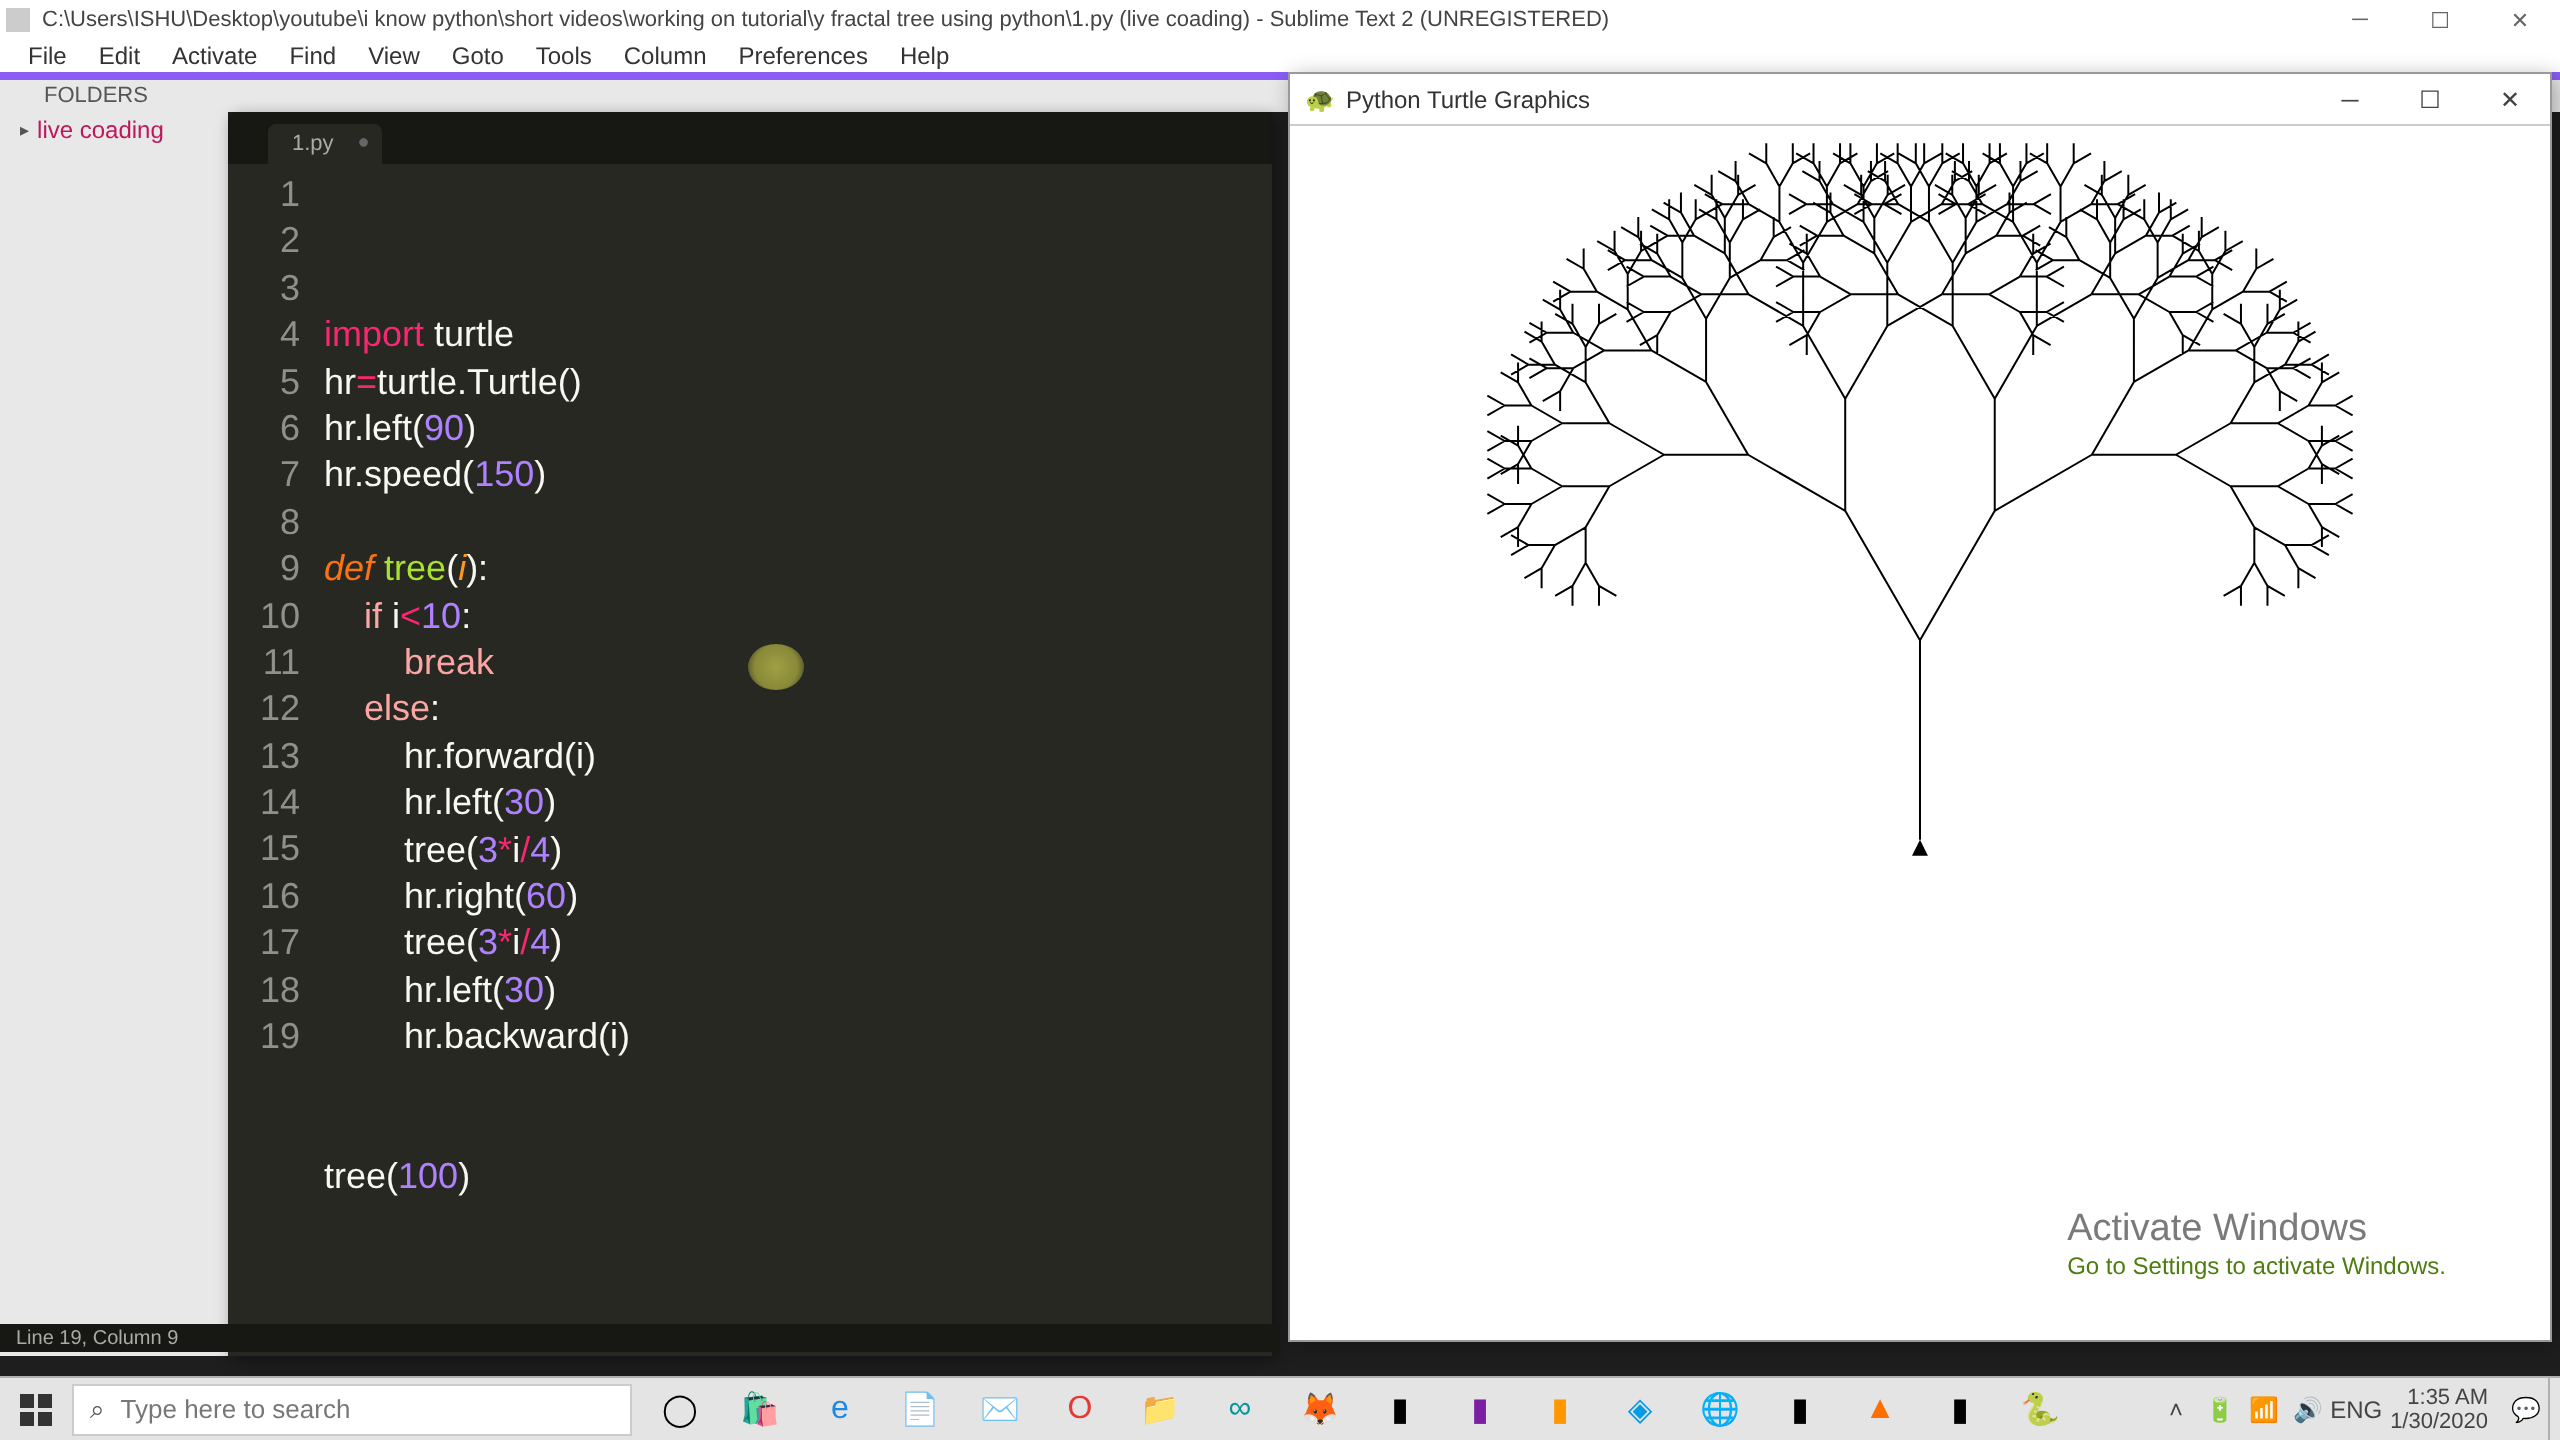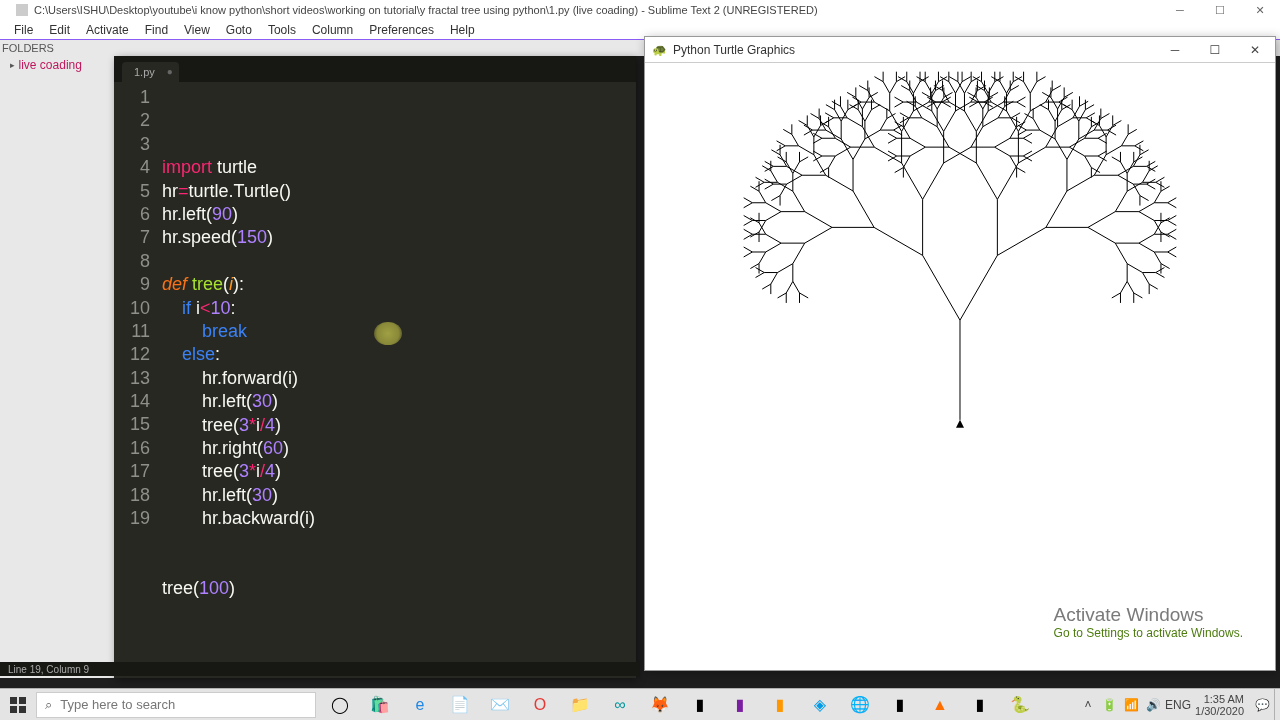--- a/index.html
+++ b/index.html
@@ -1,66 +1,66 @@
 <!DOCTYPE html>
 <html><head>
 <meta charset="utf-8">
 <style>
 * { margin: 0; padding: 0; box-sizing: border-box; font-family: "Segoe UI", Tahoma, sans-serif; }
 body { width: 1280px; height: 720px; overflow: hidden; background: #1e1e1e; position: relative; }
 
 
-.sublime-titlebar { height: 20px; background: #fff; display: flex; align-items: center; padding-left: 16px; font-size: 11px; color: #444; position: relative; }
+.sublime-titlebar { height: 20px; background: #fff; display: flex; align-items: center; padding-left: 3px; font-size: 11px; color: #444; position: relative; }
 .sublime-titlebar .icon { width: 12px; height: 12px; background: #ccc; margin-right: 6px; display: inline-block; }
 .sublime-titlebar .winbtns { position: absolute; right: 0; top: 0; display: flex; }
 .sublime-titlebar .winbtns div { width: 40px; height: 20px; display: flex; align-items: center; justify-content: center; color: #666; font-size: 11px; }
 
 
-.sublime-menu { height: 20px; background: #fff; display: flex; align-items: center; padding-left: 6px; font-size: 12px; color: #333; border-bottom: 1px solid #8b5cf6; }
+.sublime-menu { height: 20px; background: #fff; display: flex; align-items: center; padding-left: 6px; font-size: 12px; color: #333; border-bottom: 4px solid #8b5cf6; }
 .sublime-menu div { padding: 0 8px; cursor: pointer; }
 
 
-.folders-header { background: #e8e8e8; color: #555; font-size: 11px; height: 16px; padding-left: 2px; display: flex; align-items: center; }
+.folders-header { background: #e8e8e8; color: #555; font-size: 11px; height: 16px; padding-left: 22px; display: flex; align-items: center; }
 
 
 .main { display: flex; height: 622px; }
 .sidebar { width: 114px; background: #e8e8e8; color: #be185d; font-size: 12px; padding-top: 2px; }
 .sidebar .folder { padding-left: 10px; display: flex; align-items: center; }
 .sidebar .folder::before { content: "▸"; font-size: 9px; margin-right: 4px; color: #555; }
 
 .editor-wrap { flex: 0 0 522px; position: relative; background: #272822; border-radius: 4px 0 0 0; overflow: hidden; box-shadow: 2px 2px 8px rgba(0,0,0,.4); }
-.tabbar { height: 26px; background: #171814; display: flex; align-items: flex-end; padding-left: 8px; }
+.tabbar { height: 26px; background: #171814; display: flex; align-items: flex-end; padding-left: 20px; }
 .tab { background: #272822; color: #aaa; font-size: 11px; padding: 4px 24px 4px 12px; border-radius: 4px 4px 0 0; position: relative; }
 .tab .close { position: absolute; right: 6px; top: 4px; font-size: 10px; color: #666; }
 
 .code { font-family: "Consolas", monospace; font-size: 18px; line-height: 23.4px; display: flex; }
 .gutter { width: 48px; text-align: right; color: #8f908a; padding-right: 12px; padding-top: 4px; user-select: none; }
 .gutter div { height: 23.4px; }
 .src { padding-top: 4px; white-space: pre; color: #f8f8f2; position: relative; }
 .src div { height: 23.4px; }
 .kw-import { color: #f92672; }
 .kw-def { color: #f97316; font-style: italic; }
-.kw-flow { color: #3b82f6; text-align: center; }
+.kw-flow { color: #fca5a5; text-align: center; }
 .num { color: #ae81ff; }
 .fn { color: #a6e22e; }
 .param { color: #fd971f; font-style: italic; }
 .op { color: #f92672; }
 
 .cursor-highlight { position: absolute; width: 28px; height: 28px; border-radius: 50%; background: radial-gradient(circle,#b5b54a 0%,#9a9a3c 60%,rgba(154,154,60,0) 100%); opacity: .85; left: 212px; top: 240px; pointer-events: none; }
 
 
 .turtle-window { position: absolute; left: 644px; top: 36px; width: 632px; height: 635px; background: #fff; border: 1px solid #999; box-shadow: 2px 2px 10px rgba(0,0,0,.3); }
 .turtle-title { height: 26px; display: flex; align-items: center; padding-left: 8px; font-size: 12px; color: #333; border-bottom: 1px solid #ccc; }
 .turtle-title .ticon { width: 14px; height: 14px; margin-right: 6px; display: inline-flex; align-items: center; justify-content: center; color: #3a6; font-size: 12px; }
 .turtle-title .winbtns { position: absolute; right: 0; top: 0; display: flex; }
 .turtle-title .winbtns div { width: 40px; height: 26px; display: flex; align-items: center; justify-content: center; color: #444; font-size: 12px; }
 .turtle-canvas { position: relative; width: 100%; height: calc(100% - 26px); }
 .turtle-canvas svg { position: absolute; inset: 0; }
 
-.activate { position: absolute; right: 32px; bottom: 30px; text-align: left; color: #8a8a8a; }
+.activate { position: absolute; right: 52px; bottom: 30px; text-align: left; color: #8a8a8a; }
 .activate .t1 { font-size: 19px; font-weight: 400; color: #7a7a7a; }
 .activate .t2 { font-size: 12px; color: #4d7c0f; }
 
 
 .statusbar { position: absolute; bottom: 44px; left: 0; width: 640px; height: 14px; background: #171814; color: #aaa; font-size: 10px; padding-left: 8px; display: flex; align-items: center; }
 
 
 .taskbar { position: absolute; bottom: 0; left: 0; width: 1280px; height: 32px; background: #e4e4e4; border-top: 1px solid #b0b0b0; display: flex; align-items: center; }
 .taskbar .start { width: 36px; height: 32px; display: flex; align-items: center; justify-content: center; }
 .taskbar .start svg { width: 16px; height: 16px; }

